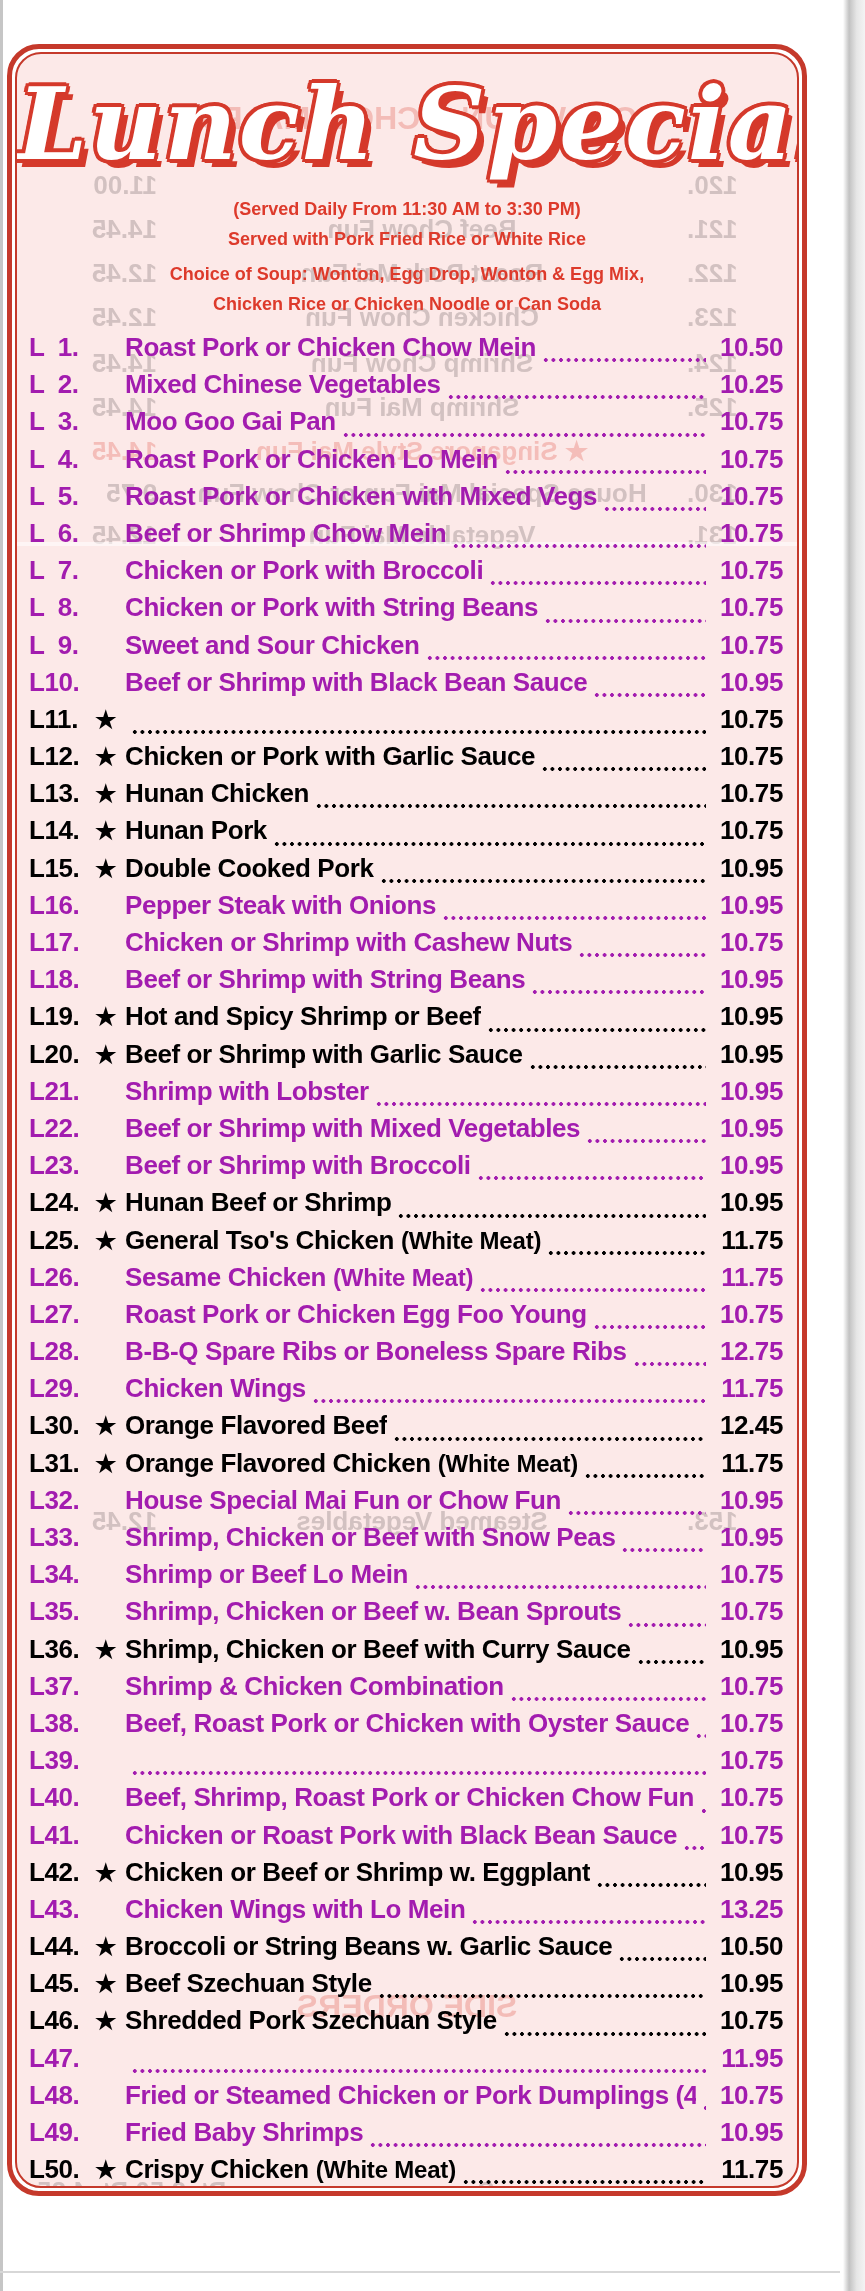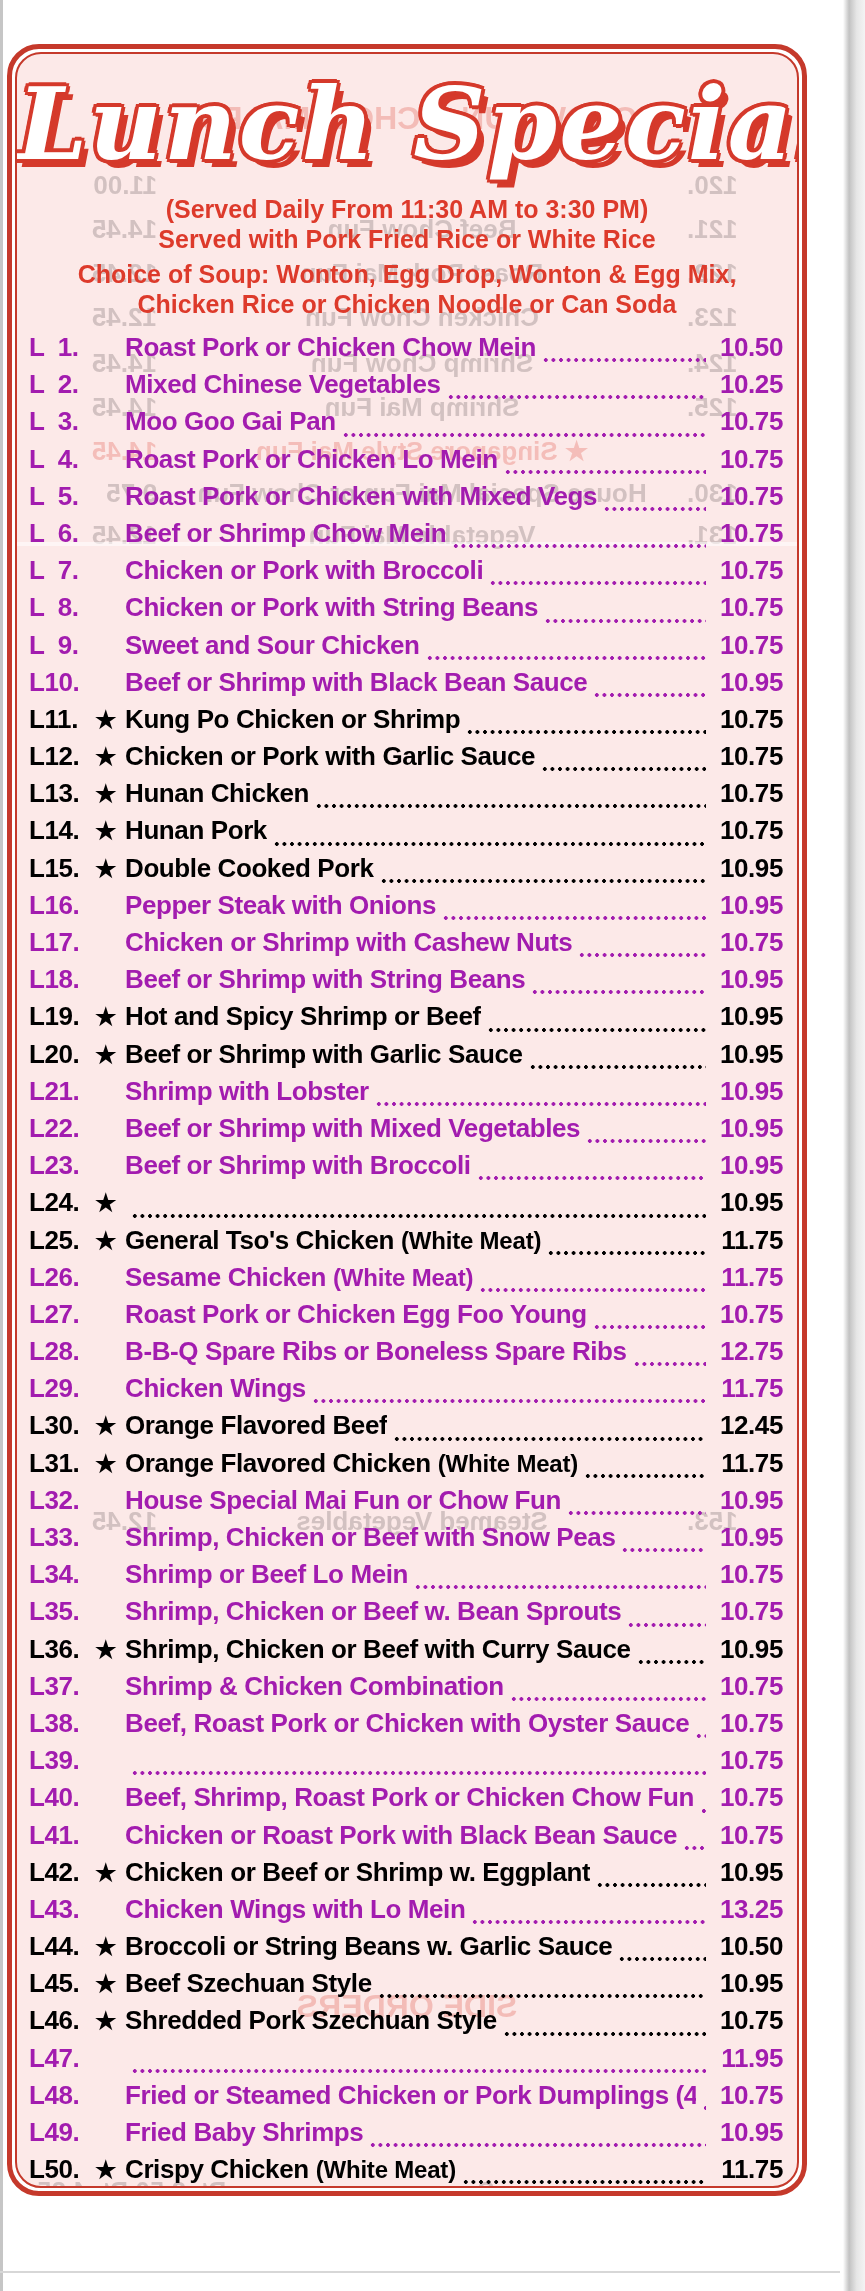--- a/index.html
+++ b/index.html
@@ -56,21 +56,21 @@
     font:italic 700 100px "DejaVu Serif", serif;
     letter-spacing:2px; color:#ffffff; line-height:128px; white-space:nowrap;
     text-shadow:
       -3px -3px 0 #d5392b, 3px -3px 0 #d5392b, -3px 3px 0 #d5392b, 3px 3px 0 #d5392b,
       -4px 0 0 #d5392b, 4px 0 0 #d5392b, 0 -4px 0 #d5392b, 0 4px 0 #d5392b,
       7px 8px 0 #d5392b;
   }
 
   
   .subtitle{margin-top:6px; text-align:center; color:#dd3a2b; font-weight:700;}
-  .sub-line{font-size:25px; line-height:30px; white-space:nowrap;}
+  .sub-line{font-size:18px; line-height:30px; white-space:nowrap;}
   .sub-line.gap{margin-top:5px;}
 
   
   .menu-list{
     margin:13px 0 0 0; padding:0 14px 0 12px; list-style:none;
   }
   .row{
     display:flex; align-items:baseline; height:37.2px;
     font-weight:700; font-size:26px; letter-spacing:-0.4px; white-space:nowrap;
   }
@@ -272,21 +272,20 @@
     <span class="star"></span>
     <span class="name">Beef or Shrimp with Black Bean Sauce</span>
 
     <span class="dots"></span>
     <span class="price">10.95</span>
   </li>
 
   <li class="row k-red">
     <span class="num">L11.</span>
     <span class="star">★</span>
-    <span class="name">Kung Po Chicken or Shrimp</span>
 
     <span class="dots"></span>
     <span class="price">10.75</span>
   </li>
 
   <li class="row k-red">
     <span class="num">L12.</span>
     <span class="star">★</span>
     <span class="name">Chicken or Pork with Garlic Sauce</span>
 
@@ -389,20 +388,21 @@
     <span class="star"></span>
     <span class="name">Beef or Shrimp with Broccoli</span>
 
     <span class="dots"></span>
     <span class="price">10.95</span>
   </li>
 
   <li class="row k-red">
     <span class="num">L24.</span>
     <span class="star">★</span>
+    <span class="name">Hunan Beef or Shrimp</span>
 
     <span class="dots"></span>
     <span class="price">10.95</span>
   </li>
 
   <li class="row k-red">
     <span class="num">L25.</span>
     <span class="star">★</span>
     <span class="name">General Tso's Chicken</span>
     <span class="note">(White Meat)</span>

